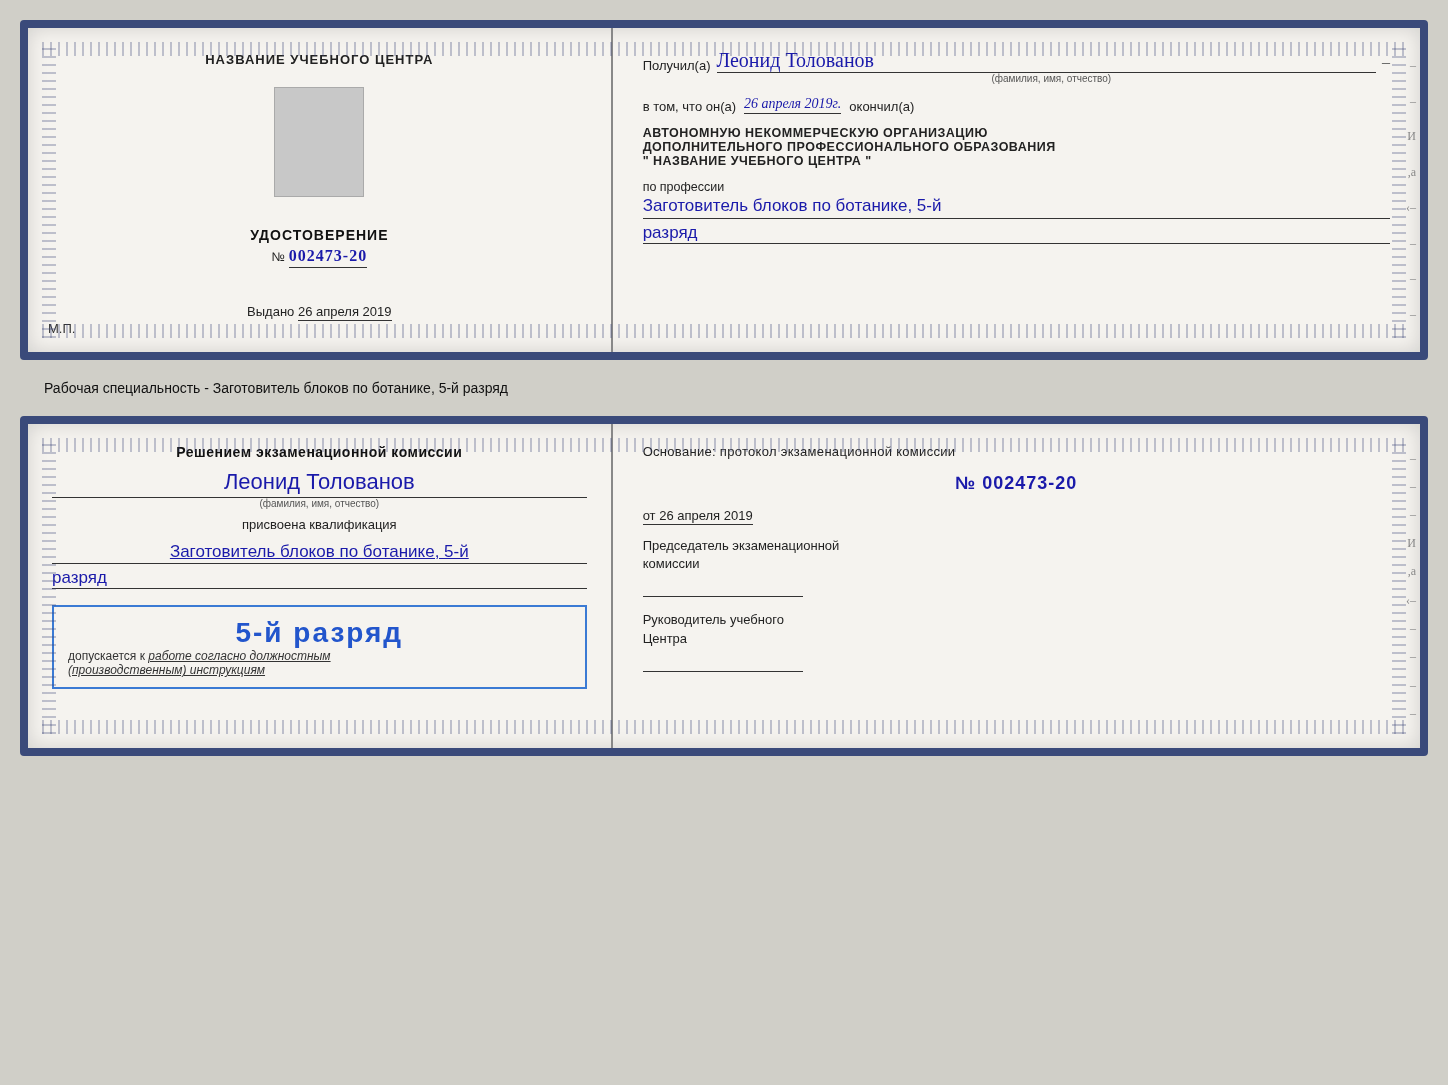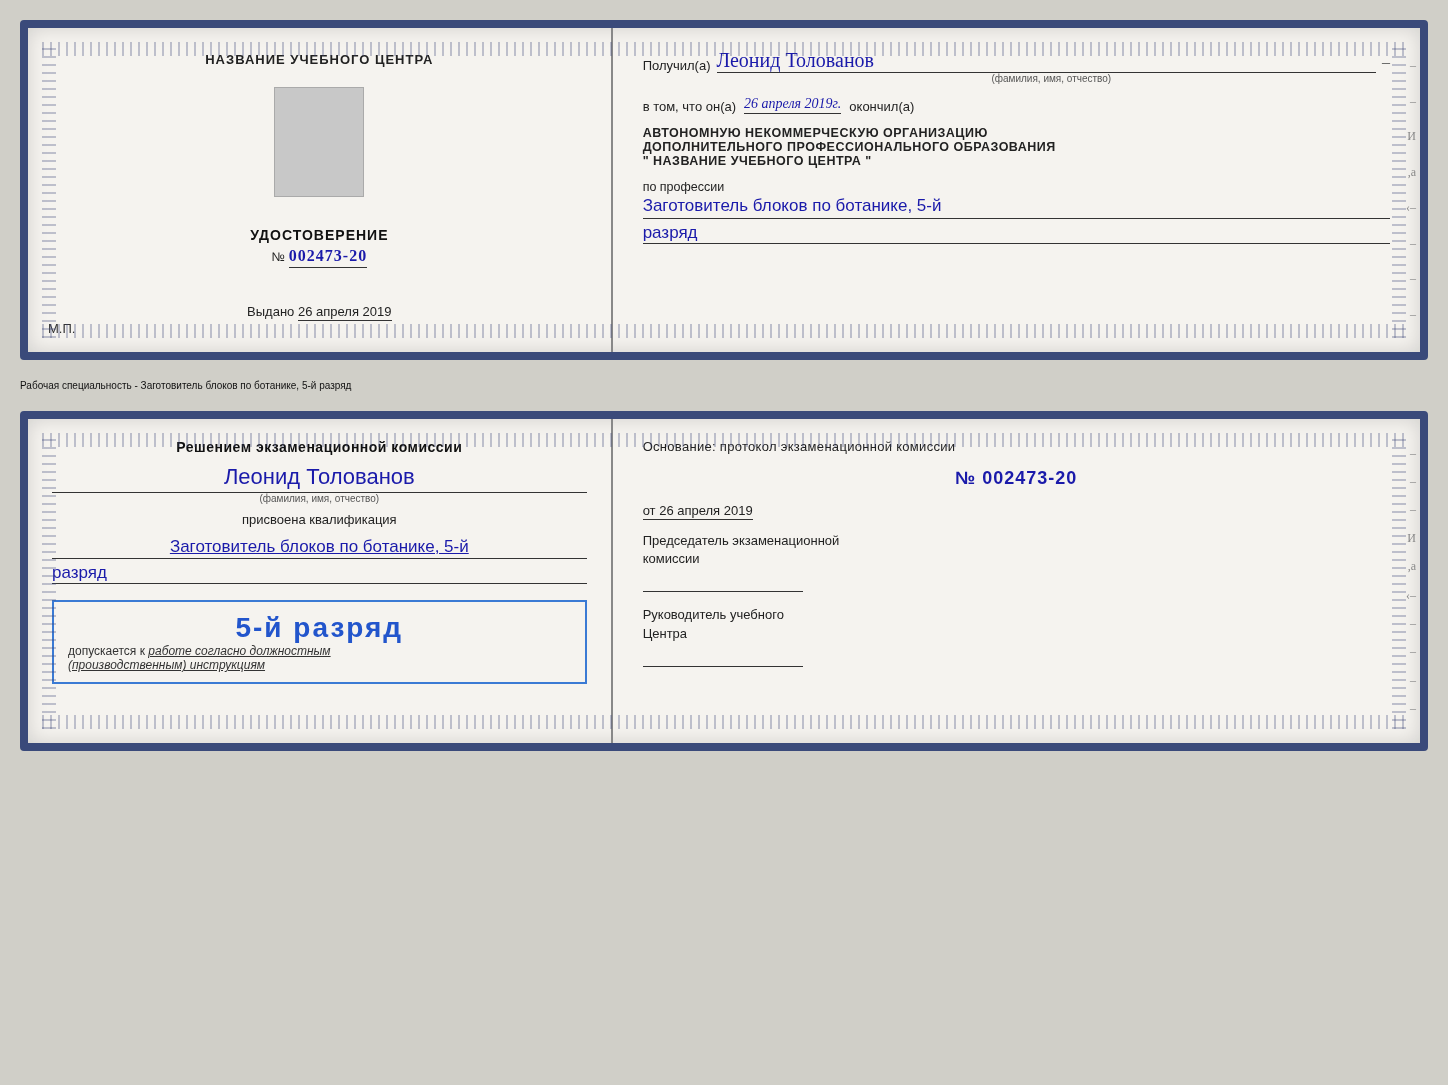--- a/index.html
+++ b/index.html
@@ -169,24 +169,25 @@
       font-size: 17px;
       color: #1a1aaa;
       font-family: 'Comic Sans MS', cursive, sans-serif;
       border-bottom: 1px solid #333;
       display: block;
       margin-top: 4px;
     }
 
     
     .subtitle-line {
-      font-size: 10px;
+      font-size: 14px;
       color: #111;
       font-family: Arial, sans-serif;
       padding: 4px 0;
+      margin-left: 24px;
     }
 
     
     .right-margin-lines {
       position: absolute;
       right: 0;
       top: 0;
       bottom: 0;
       width: 20px;
       display: flex;

